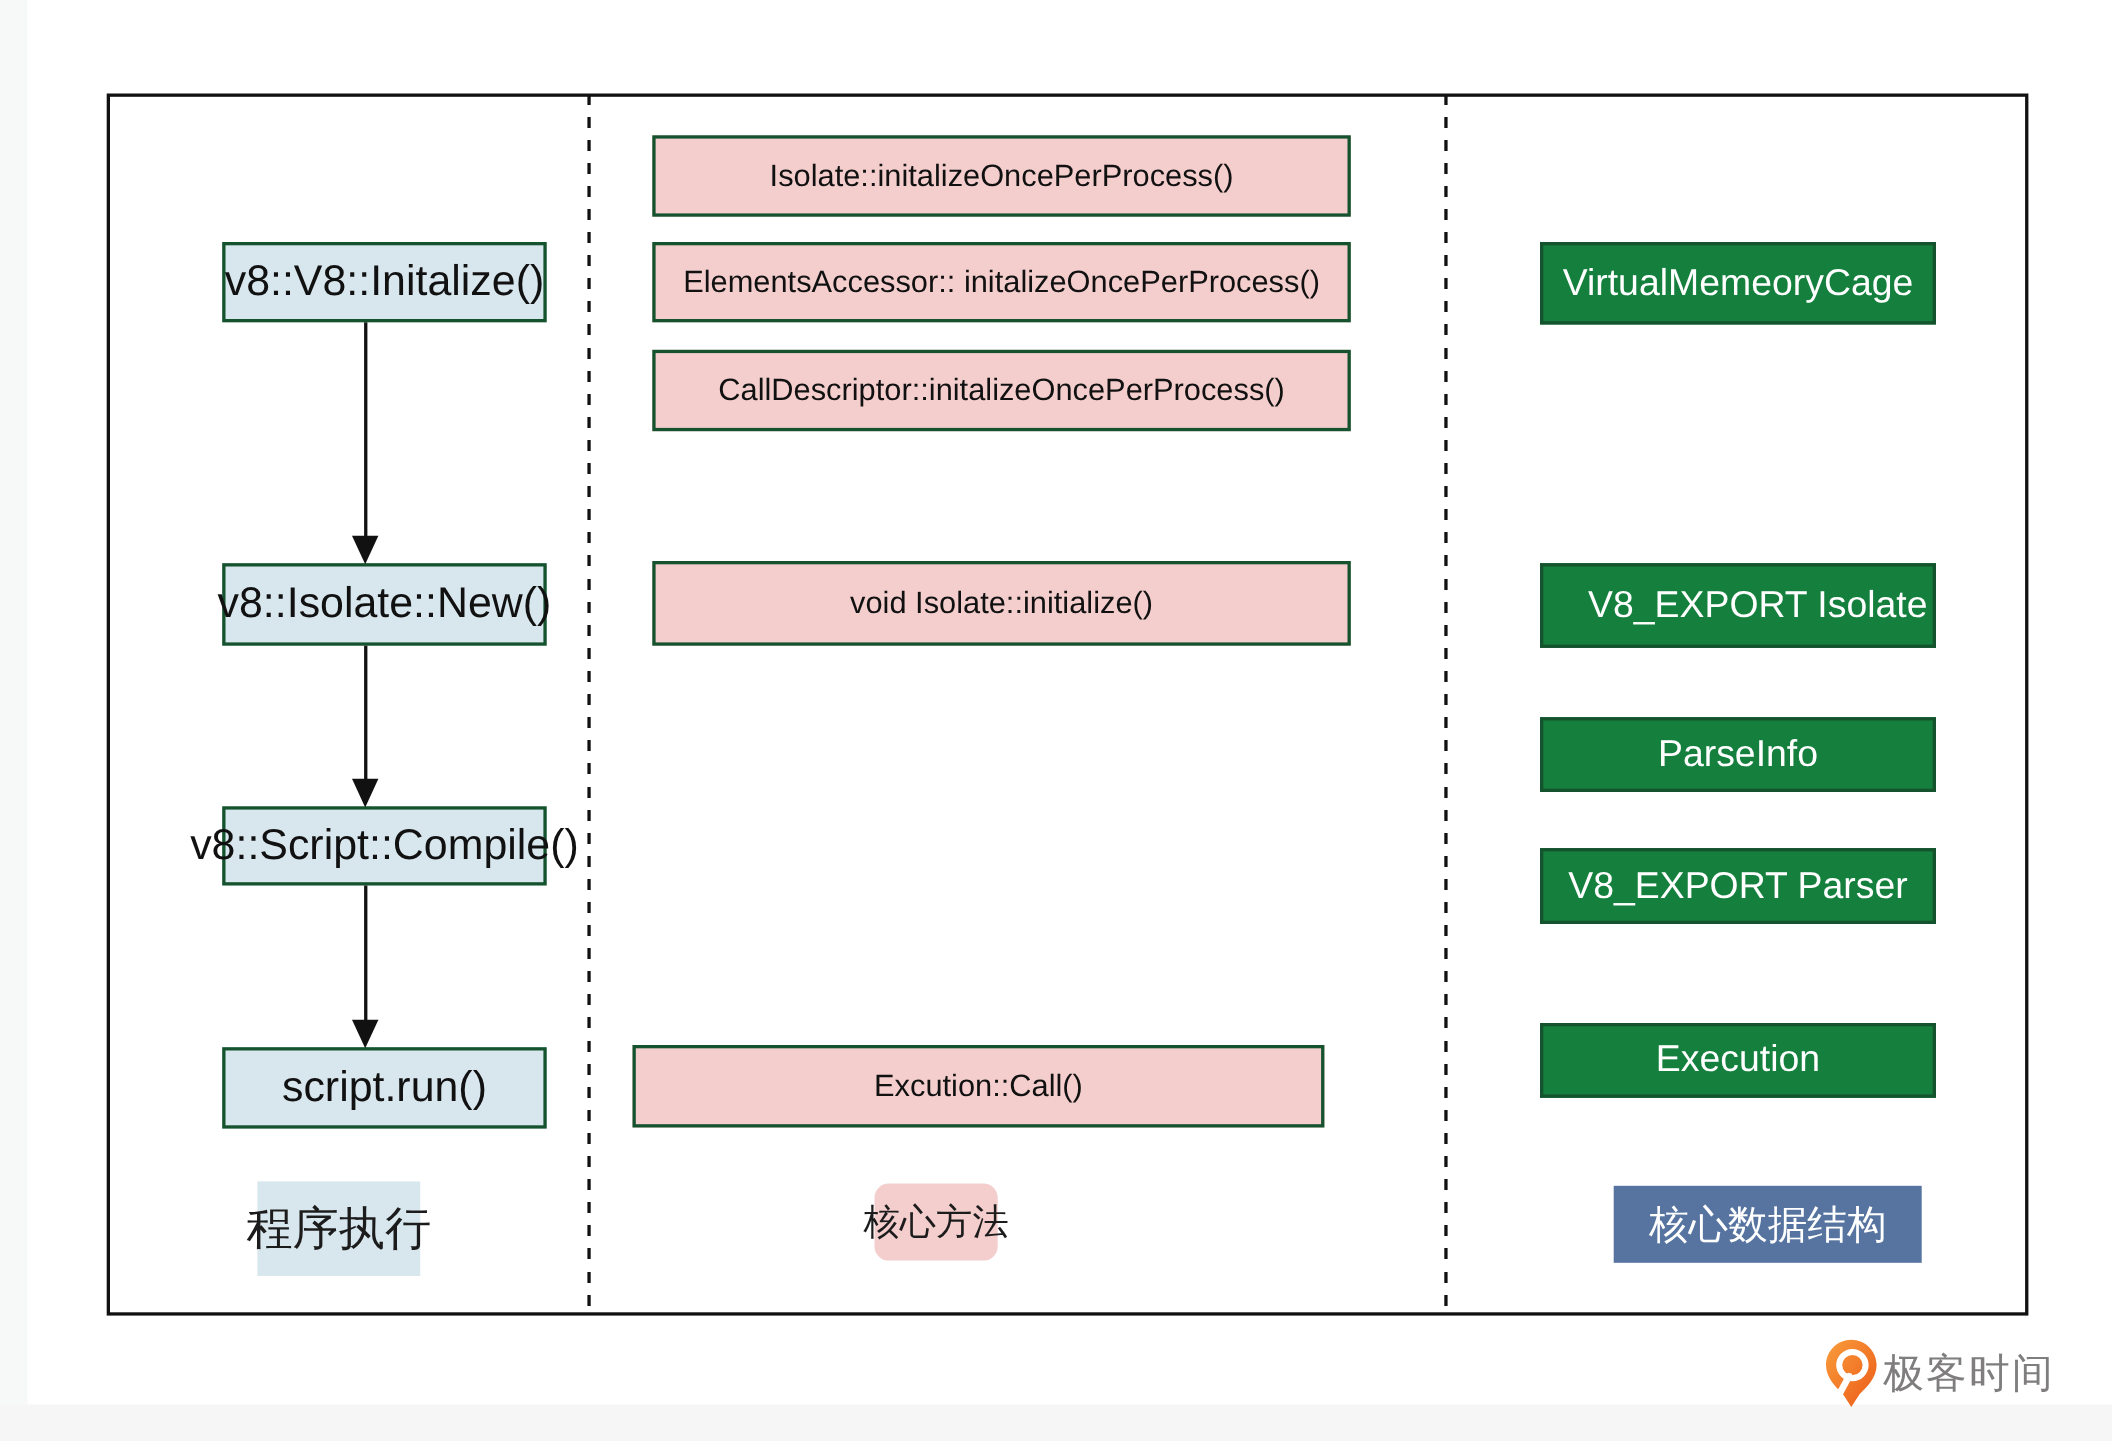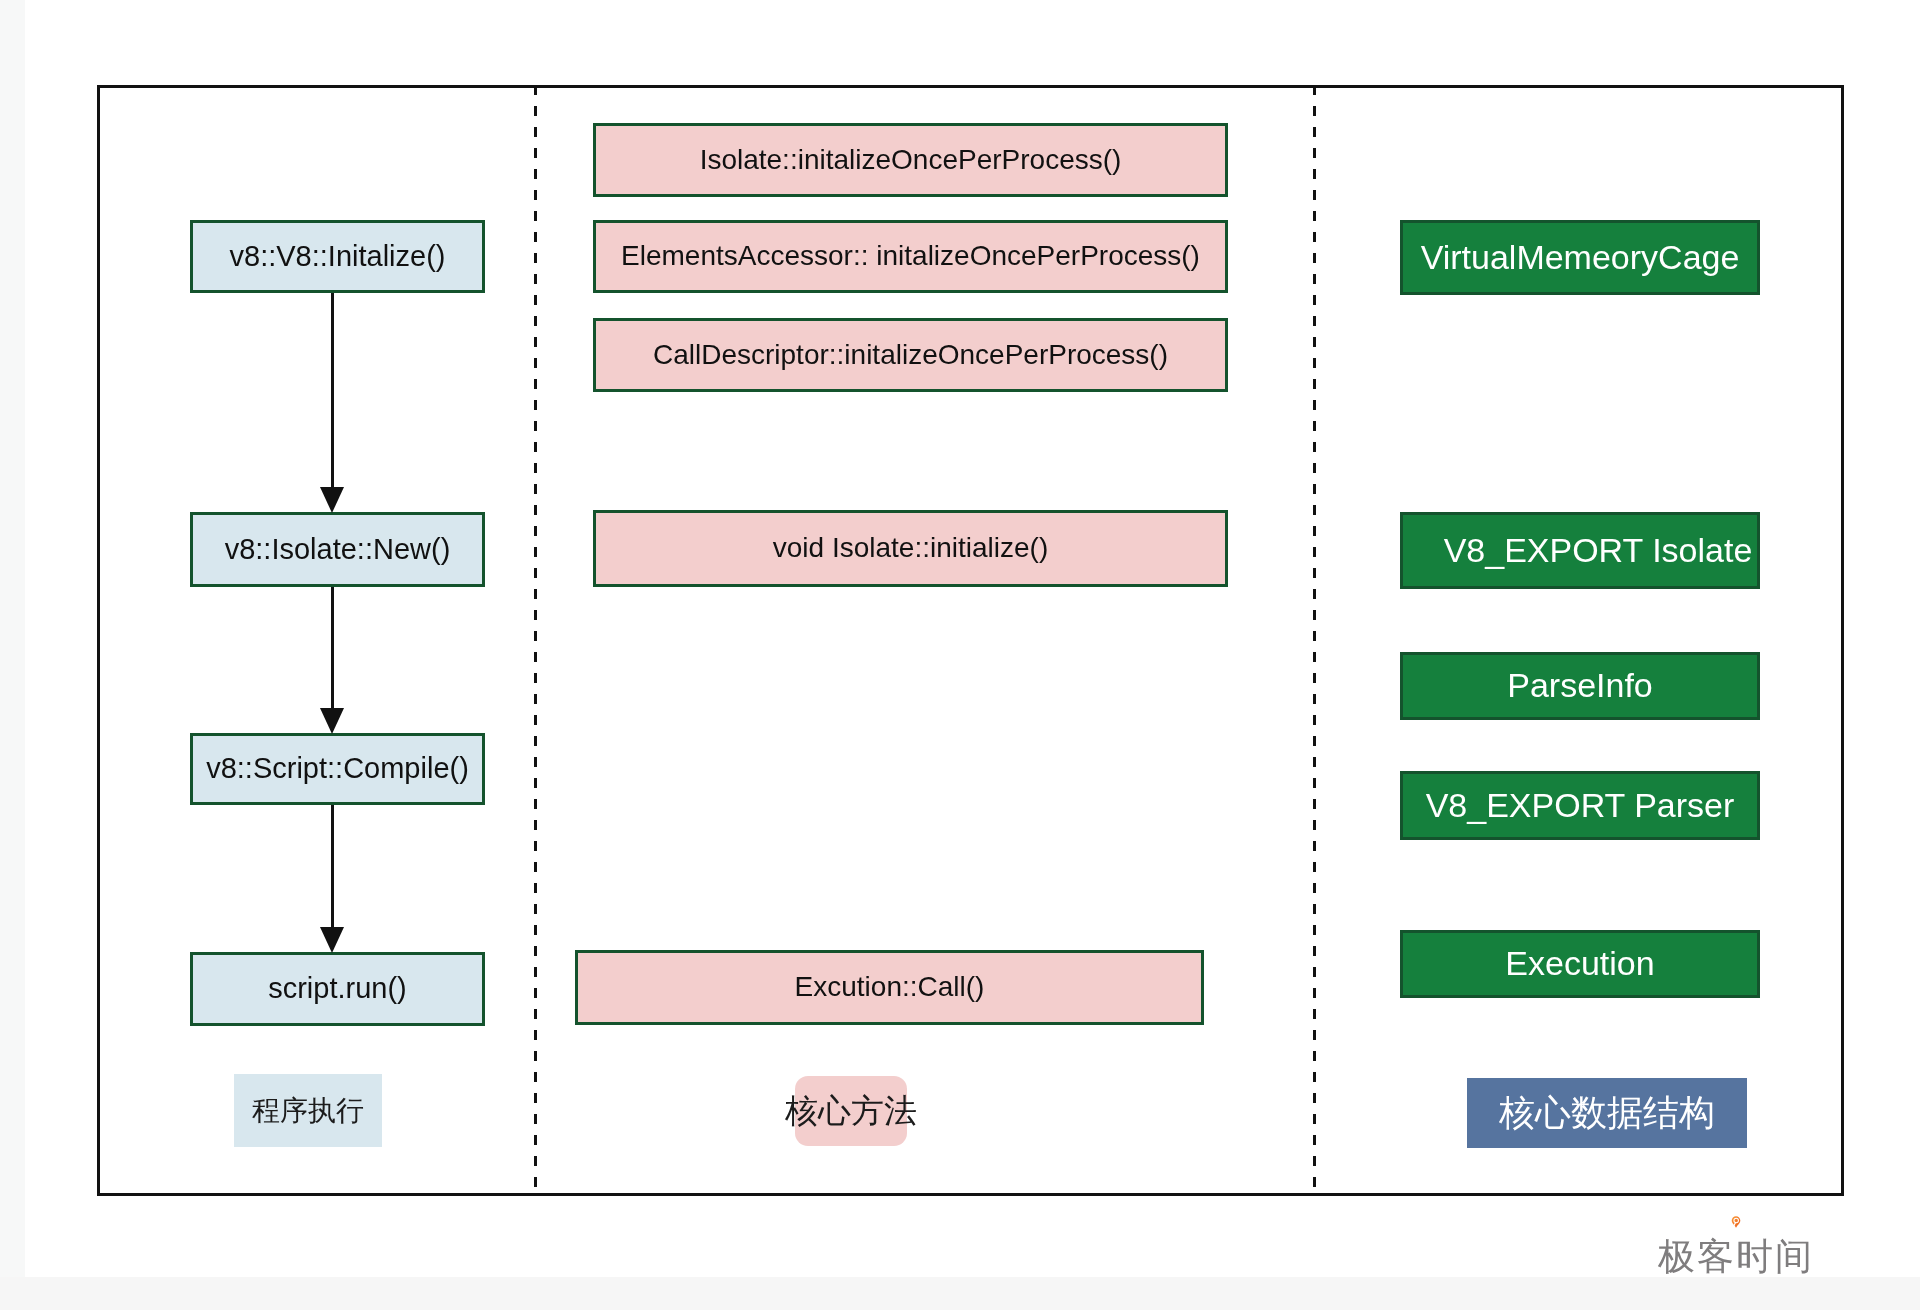--- a/index.html
+++ b/index.html
@@ -24,43 +24,43 @@
   .vsep.sep1{left:534px;}
   .vsep.sep2{left:1313px;}
 
   .box{
     position:absolute;box-sizing:border-box;
     border:3px solid #14532d;
     display:flex;align-items:center;justify-content:center;
     text-align:center;color:#111;
     font-size:28px;line-height:1.1;white-space:nowrap;
   }
-  .box.blue{background:#d8e7ee;left:190px;width:295px;font-size:29px;}
+  .box.blue{background:#d8e7ee;left:202px;width:295px;font-size:39px;}
   .box.pink{background:#f3cecd;left:593px;width:635px;}
   .box.navy{background:#15803d;left:1400px;width:360px;color:#fff;font-size:34px;}
 
   .col-label{
     position:absolute;box-sizing:border-box;
     display:flex;align-items:center;justify-content:center;
     font-size:34px;color:#1c1c1c;white-space:nowrap;
   }
-  .col-label.lblue{background:#d8e7ee;left:234px;top:1074px;width:148px;height:73px;font-size:28px;}
+  .col-label.lblue{background:#d8e7ee;left:234px;top:1074px;width:148px;height:86px;font-size:42px;}
   .col-label.lpink{background:#f3cecd;left:795px;top:1076px;width:112px;height:70px;font-size:33px;border-radius:13px;}
   .col-label.lnavy{background:#56749f;color:#fff;left:1467px;top:1078px;width:280px;height:70px;font-size:36px;}
 
   .arrow-shaft{position:absolute;left:331px;width:3px;background:#111;}
   .arrow-head{
     position:absolute;left:320px;width:0;height:0;
     border-left:12px solid transparent;border-right:12px solid transparent;
     border-top:26px solid #111;
   }
 
   .brand{
     position:absolute;left:1658px;top:1216px;height:66px;
-    display:flex;align-items:center;gap:4px;flex-direction:column;
+    display:flex;align-items:center;gap:4px;
   }
   .brand .txt{font-size:37px;color:#7f7d7e;letter-spacing:2px;white-space:nowrap;}
 </style>
 </head>
 <body>
 
 <div class="stage">
   <div class="white-panel"></div>
   <div class="bottom-strip"></div>
 

